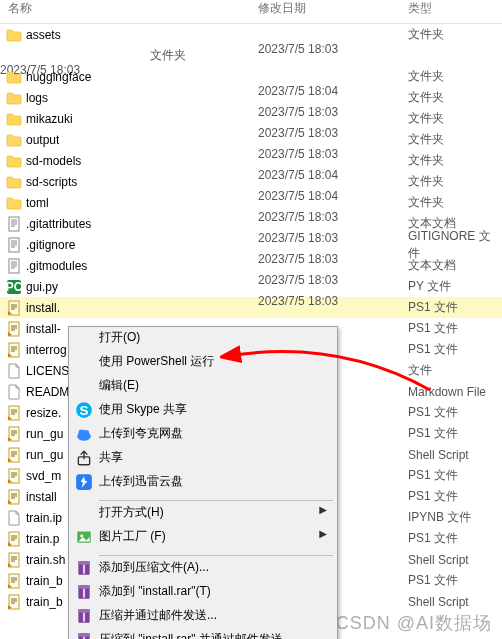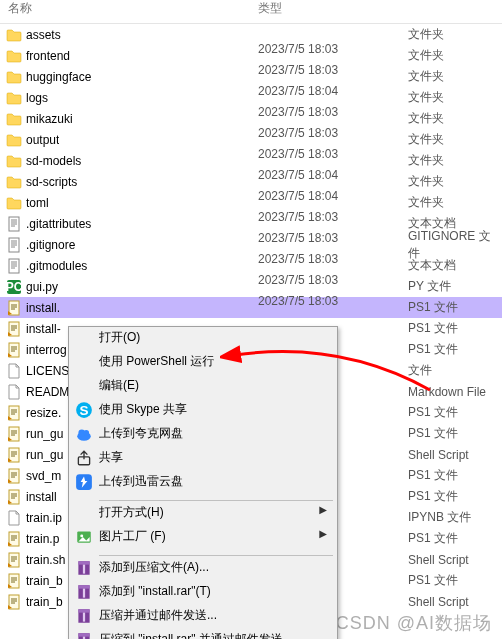--- a/index.html
+++ b/index.html
@@ -3,65 +3,58 @@
 <meta charset="utf-8">
 <style>
 * { margin: 0; padding: 0; box-sizing: border-box; font-family: "Microsoft YaHei", "Segoe UI", sans-serif; font-size: 12px; }
 body { background: #fff; width: 502px; height: 639px; overflow: hidden; position: relative; }
 .header { display: flex; height: 24px; border-bottom: 1px solid #e5e5e5; align-items: flex-start; color: #737373; }
 .header .col-name { width: 258px; padding-left: 8px; }
 .header .col-date { width: 150px; }
 .header .col-type { flex: 1; }
 .rows { }
 .row { display: flex; height: 21px; align-items: center; }
-.row.selected { background: #c4b5fd; }
+.row.selected { background: #fef9c3; }
 .row .cell-name { width: 258px; display: flex; align-items: center; padding-left: 6px; gap: 4px; }
 .row .cell-date { width: 150px; color: #555; margin-top: 28px; }
 .row .cell-type { flex: 1; color: #555; }
 .row .cell-name .label { white-space: nowrap; overflow: hidden; }
 .icon { width: 16px; height: 16px; display: inline-flex; align-items: center; justify-content: center; flex-shrink: 0; }
 .icon svg { width: 16px; height: 16px; }
 .context-menu { position: absolute; left: 68px; top: 326px; width: 270px; background: #f0f0f0; border: 1px solid #a0a0a0; box-shadow: 2px 2px 4px rgba(0,0,0,0.25); z-index: 10; padding: 2px; }
 .menu-item { height: 24px; display: flex; align-items: flex-start; padding-left: 28px; position: relative; cursor: default; }
 .menu-item .mi-icon { position: absolute; left: 4px; width: 18px; height: 18px; display: flex; align-items: center; justify-content: center; }
 .menu-item .sub-arrow { position: absolute; right: 8px; font-size: 10px; color: #333; }
 .menu-sep { height: 1px; background: #c0c0c0; margin: 3px 2px 3px 28px; }
 .arrow { position: absolute; z-index: 20; pointer-events: none; }
 .watermark { position: absolute; right: 10px; bottom: 4px; color: rgba(120,120,120,0.6); font-size: 18px; letter-spacing: 1px; z-index: 5; }
 </style>
 </head>
 <body>
 
 <div class="header">
   <div class="col-name">名称</div>
+  <div class="col-date">修改日期</div>
   <div class="col-type">类型</div>
 </div>
 
 <div class="rows" id="rows">
     <div class="row">
       <div class="cell-name">
         <span class="icon">
           <svg viewBox="0 0 16 16">
             <path d="M1 4 Q1 3 2 3 L6 3 L8 5 L14 5 Q15 5 15 6 L15 13 Q15 14 14 14 L2 14 Q1 14 1 13 Z" fill="#ffd75e" stroke="#d9a400" stroke-width="0.5"></path>
           </svg>
         </span>
         <span class="label">assets</span>
       </div>
       <div class="cell-date">2023/7/5 18:03</div>
       <div class="cell-type">文件夹</div>
     </div>
     <div class="row">
-      <div class="cell-name">
-        <span class="icon">
-          <svg viewBox="0 0 16 16">
-            <path d="M1 4 Q1 3 2 3 L6 3 L8 5 L14 5 Q15 5 15 6 L15 13 Q15 14 14 14 L2 14 Q1 14 1 13 Z" fill="#ffd75e" stroke="#d9a400" stroke-width="0.5"></path>
-          </svg>
-        </span>
-        <span class="label">frontend</span>
-      </div>
       <div class="cell-date">2023/7/5 18:03</div>
       <div class="cell-type">文件夹</div>
     </div>
     <div class="row">
       <div class="cell-name">
         <span class="icon">
           <svg viewBox="0 0 16 16">
             <path d="M1 4 Q1 3 2 3 L6 3 L8 5 L14 5 Q15 5 15 6 L15 13 Q15 14 14 14 L2 14 Q1 14 1 13 Z" fill="#ffd75e" stroke="#d9a400" stroke-width="0.5"></path>
           </svg>
         </span>

